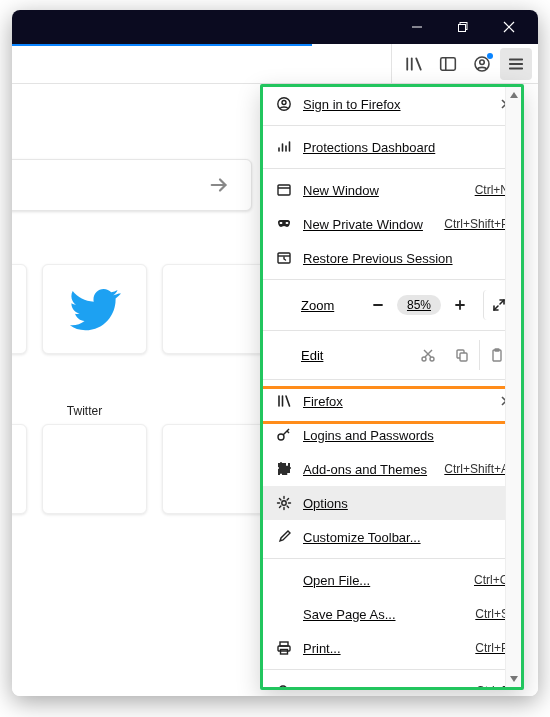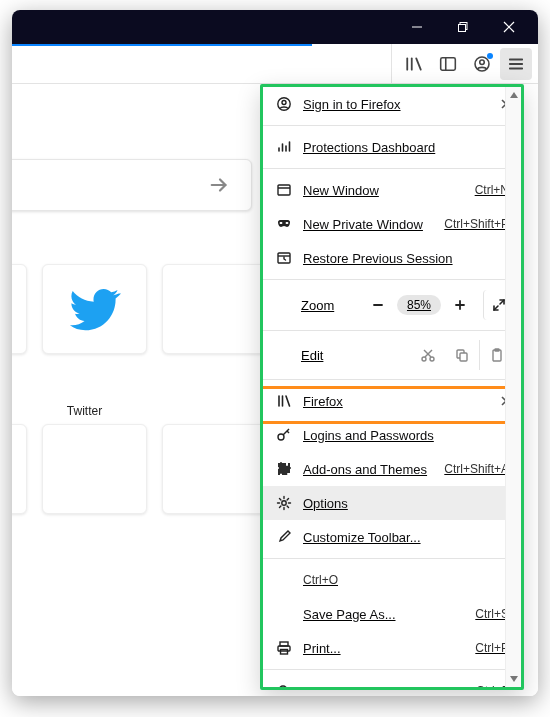--- a/index.html
+++ b/index.html
@@ -397,20 +397,21 @@
             <svg width="16" height="16" viewBox="0 0 16 16" fill="none" stroke="#222" stroke-width="1.4">
                 <path d="M12 2l2 2-7 7-3 1 1-3z"></path>
               </svg>
           </span>
           <span class="rlabel">Customize Toolbar...</span>
         </div>
         <div class="sep"></div>
 
         <div class="row">
           <span class="ricon"></span>
+          <span class="rlabel">Open File...</span>
           <span class="rshortcut">Ctrl+O</span>
         </div>
         <div class="row">
           <span class="ricon"></span>
           <span class="rlabel">Save Page As...</span>
           <span class="rshortcut">Ctrl+S</span>
         </div>
         <div class="row">
           <span class="ricon">
             <svg width="16" height="16" viewBox="0 0 16 16" fill="none" stroke="#222" stroke-width="1.4">

